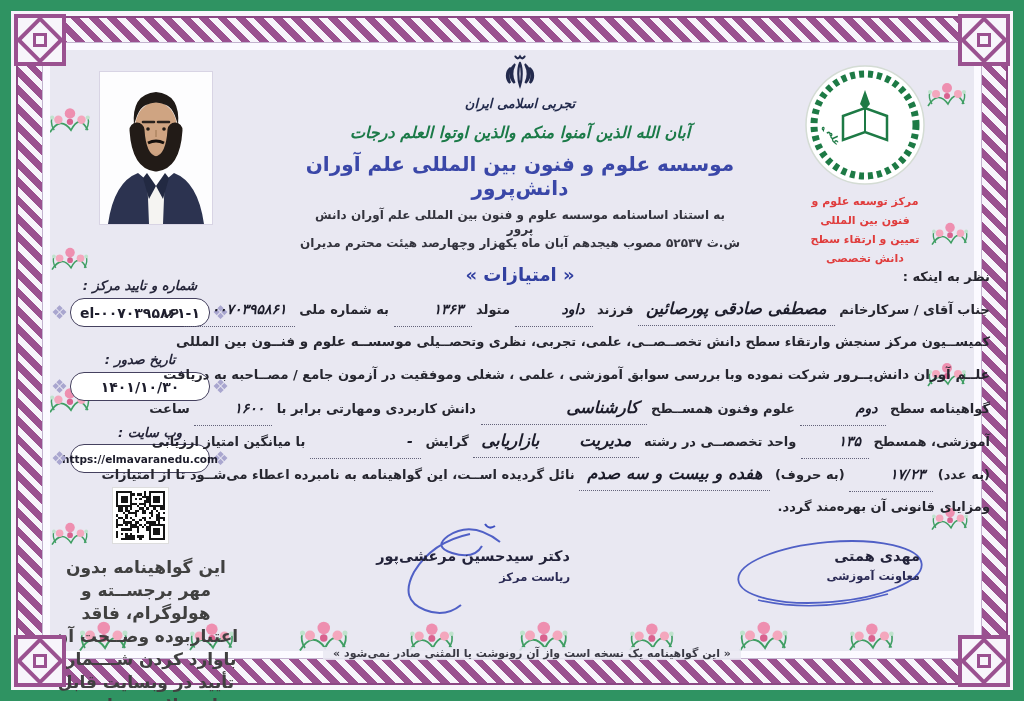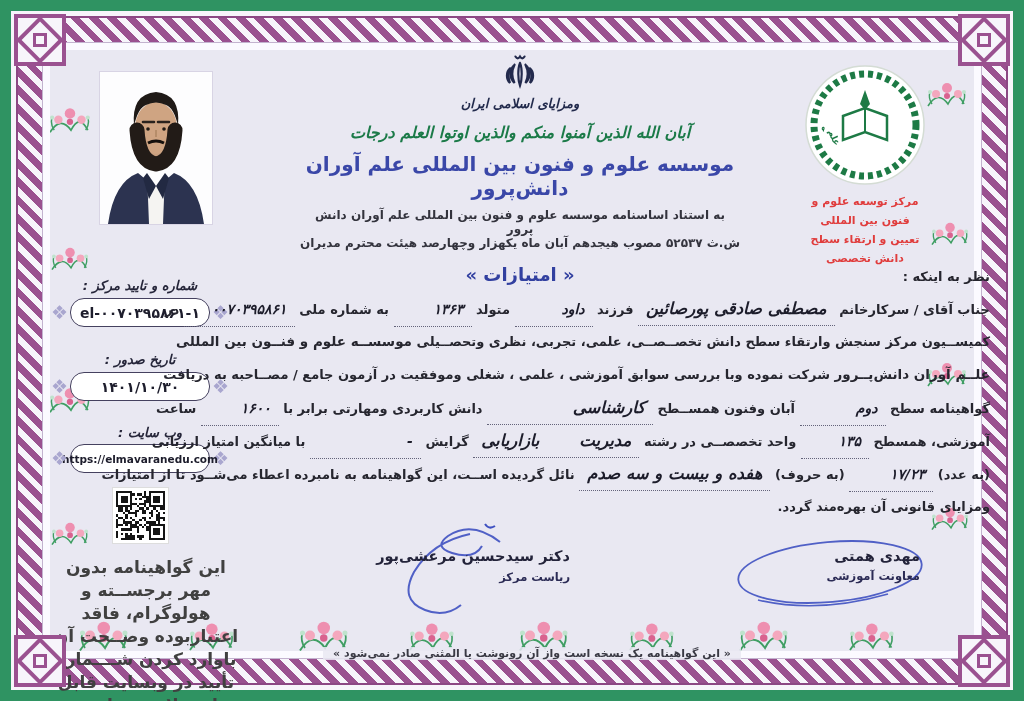--- a/index.html
+++ b/index.html
@@ -604,21 +604,21 @@
       <svg width="38" height="40" viewBox="0 0 40 44">
         <g stroke="#232a4d" fill="none" stroke-width="2.4" stroke-linecap="round">
           <path d="M15 5 q2.5 4 5 0 q2.5 4 5 0"></path>
           <path d="M20 12 C22.5 18 22.5 30 20 37 C17.5 30 17.5 18 20 12"></path>
           <path d="M14 14 C8 19 8 29 14 34 C11 28 11 20 14 14"></path>
           <path d="M26 14 C32 19 32 29 26 34 C29 28 29 20 26 14"></path>
           <path d="M9 18 C4.5 22 4.5 30 9 34 C7 29 7 23 9 18"></path>
           <path d="M31 18 C35.5 22 35.5 30 31 34 C33 29 33 23 31 18"></path>
         </g>
       </svg>
-      <div class="country">ومزایای اسلامی ایران</div>
+      <div class="country">تجربی اسلامی ایران</div>
       <div class="verse" style="margin-top:12px;">آبان الله الذین آمنوا منکم والذین اوتوا العلم درجات</div>
       <div class="institute" style="margin-top:10px;">موسسه علوم و فنون بین المللی علم آوران دانش‌پرور</div>
       <div class="basis" style="margin-top:8px;">به استناد اساسنامه موسسه علوم و فنون بین المللی علم آوران دانش پرور</div>
       <div class="basis">ش.ث ۵۲۵۳۷ مصوب هیجدهم آبان ماه یکهزار وچهارصد هیئت محترم مدیران</div>
       <div class="doctitle" style="margin-top:14px;">« امتیازات »</div>
     </div>
 
     <div class="abs bodyblock" style="left:185px;top:212px;width:755px;">
       <div class="intro">نظر به اینکه :</div>
       <div class="line">
@@ -636,21 +636,21 @@
         <span>کمیســیون مرکز سنجش وارتقاء سطح دانش تخصــصــی، علمی، تجربی، نظری وتحصــیلی</span>
         <span class="boldseg">موسســه علوم و فنــون بین المللی</span>
       </div>
       <div class="line">
         <span class="boldseg">علــم آوران دانش‌پــرور</span>
         <span>شرکت نموده وبا بررسی سوابق آموزشی ، علمی ، شغلی وموفقیت در آزمون جامع / مصــاحبه به دریافت</span>
       </div>
       <div class="line">
         <span>گواهینامه سطح</span>
         <span class="fld" style="min-width:70px">دوم</span>
-        <span>آبان وفنون همســطح</span>
+        <span>علوم وفنون همســطح</span>
         <span class="fld big" style="min-width:150px">کارشناسی</span>
         <span>دانش کاربردی ومهارتی برابر با</span>
         <span class="fld" style="min-width:62px">۱۶۰۰</span>
         <span>ساعت</span>
       </div>
       <div class="line">
         <span>آموزشی، همسطح</span>
         <span class="fld" style="min-width:52px">۱۳۵</span>
         <span>واحد تخصصــی در رشته</span>
         <span class="fld big" style="min-width:150px">مدیریت بازاریابی</span>

